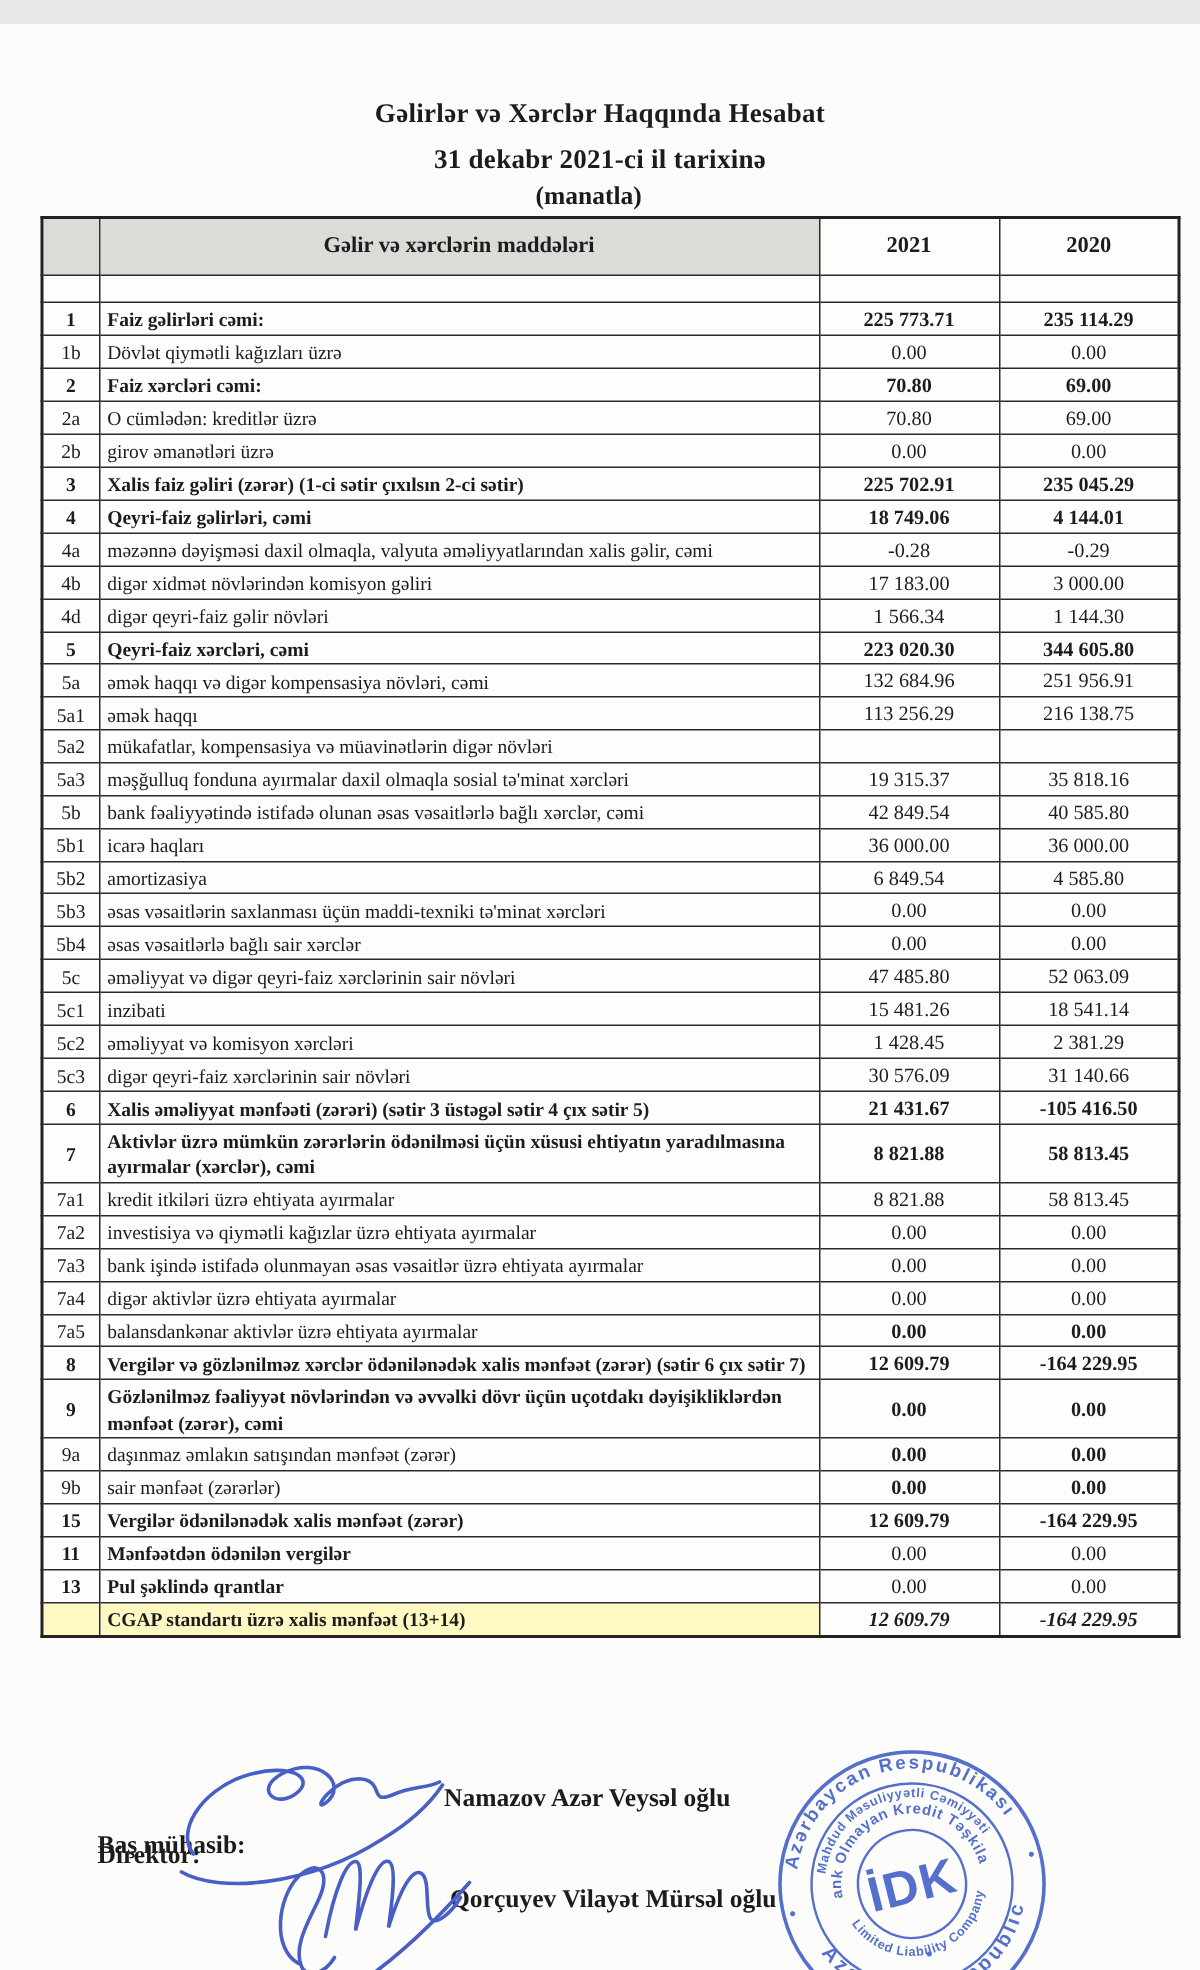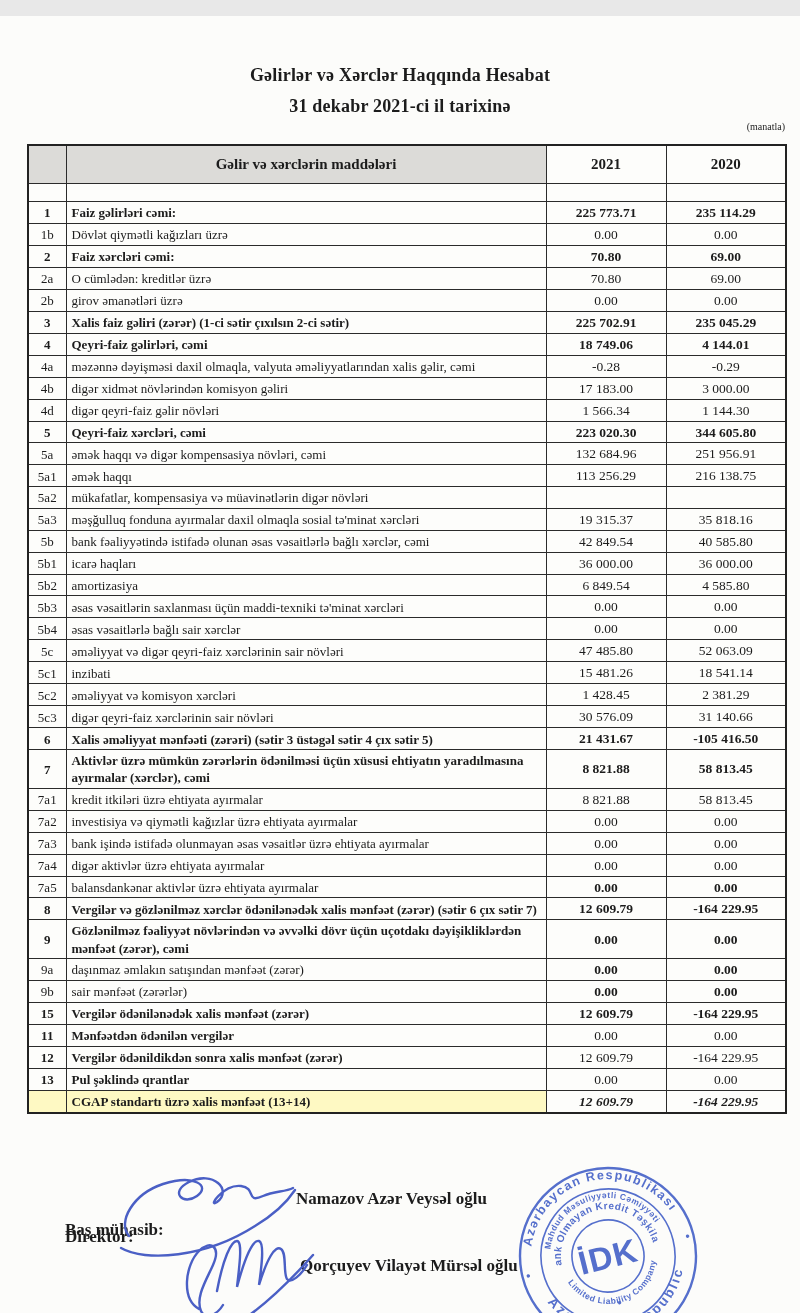--- a/index.html
+++ b/index.html
@@ -4,21 +4,21 @@
 <style>
   html,body{margin:0;padding:0;background:#e8e8e8;}
   .page{
     position:relative;width:800px;height:1313px;margin:16px auto;
     background:#fcfcfa;overflow:hidden;
     font-family:"Liberation Serif","DejaVu Serif",serif;
     color:#1c1c1c;
   }
   .title-block{position:absolute;top:44px;left:0;width:800px;text-align:center;}
   .title-line{font-size:18px;font-weight:bold;line-height:1.7;letter-spacing:.2px;}
-  .manat-note{position:absolute;top:105px;left:0;width:785px;text-align:right;font-size:10px;font-weight:normal;}
+  .manat-note{position:absolute;top:105px;left:0;width:785px;text-align:center;font-size:17px;font-weight:bold;}
 
   table.report{
     position:absolute;top:128px;left:27px;width:758px;
     border-collapse:collapse;table-layout:fixed;
     font-size:13px;
   }
   table.report td,table.report th{
     border:1px solid #2b2b2b;
     padding:2px 5px 1px 5px;line-height:1.33;
     vertical-align:middle;background:#fdfdfb;
@@ -299,26 +299,20 @@
           <td class="c-v b">12 609.79</td>
           <td class="c-v b">-164 229.95</td>
         </tr>
         <tr>
           <td class="c-no b">11</td>
           <td class="c-label b">Mənfəətdən ödənilən vergilər</td>
           <td class="c-v">0.00</td>
           <td class="c-v">0.00</td>
         </tr>
         <tr>
-          <td class="c-no b">12</td>
-          <td class="c-label b">Vergilər ödənildikdən sonra xalis mənfəət (zərər)</td>
-          <td class="c-v">12 609.79</td>
-          <td class="c-v">-164 229.95</td>
-        </tr>
-        <tr>
           <td class="c-no b">13</td>
           <td class="c-label b">Pul şəklində qrantlar</td>
           <td class="c-v">0.00</td>
           <td class="c-v">0.00</td>
         </tr>
         <tr class="shaded">
           <td class="c-no b sh"></td>
           <td class="c-label b sh">CGAP standartı üzrə xalis mənfəət  (13+14)</td>
           <td class="c-v b it">12 609.79</td>
           <td class="c-v b it">-164 229.95</td>

